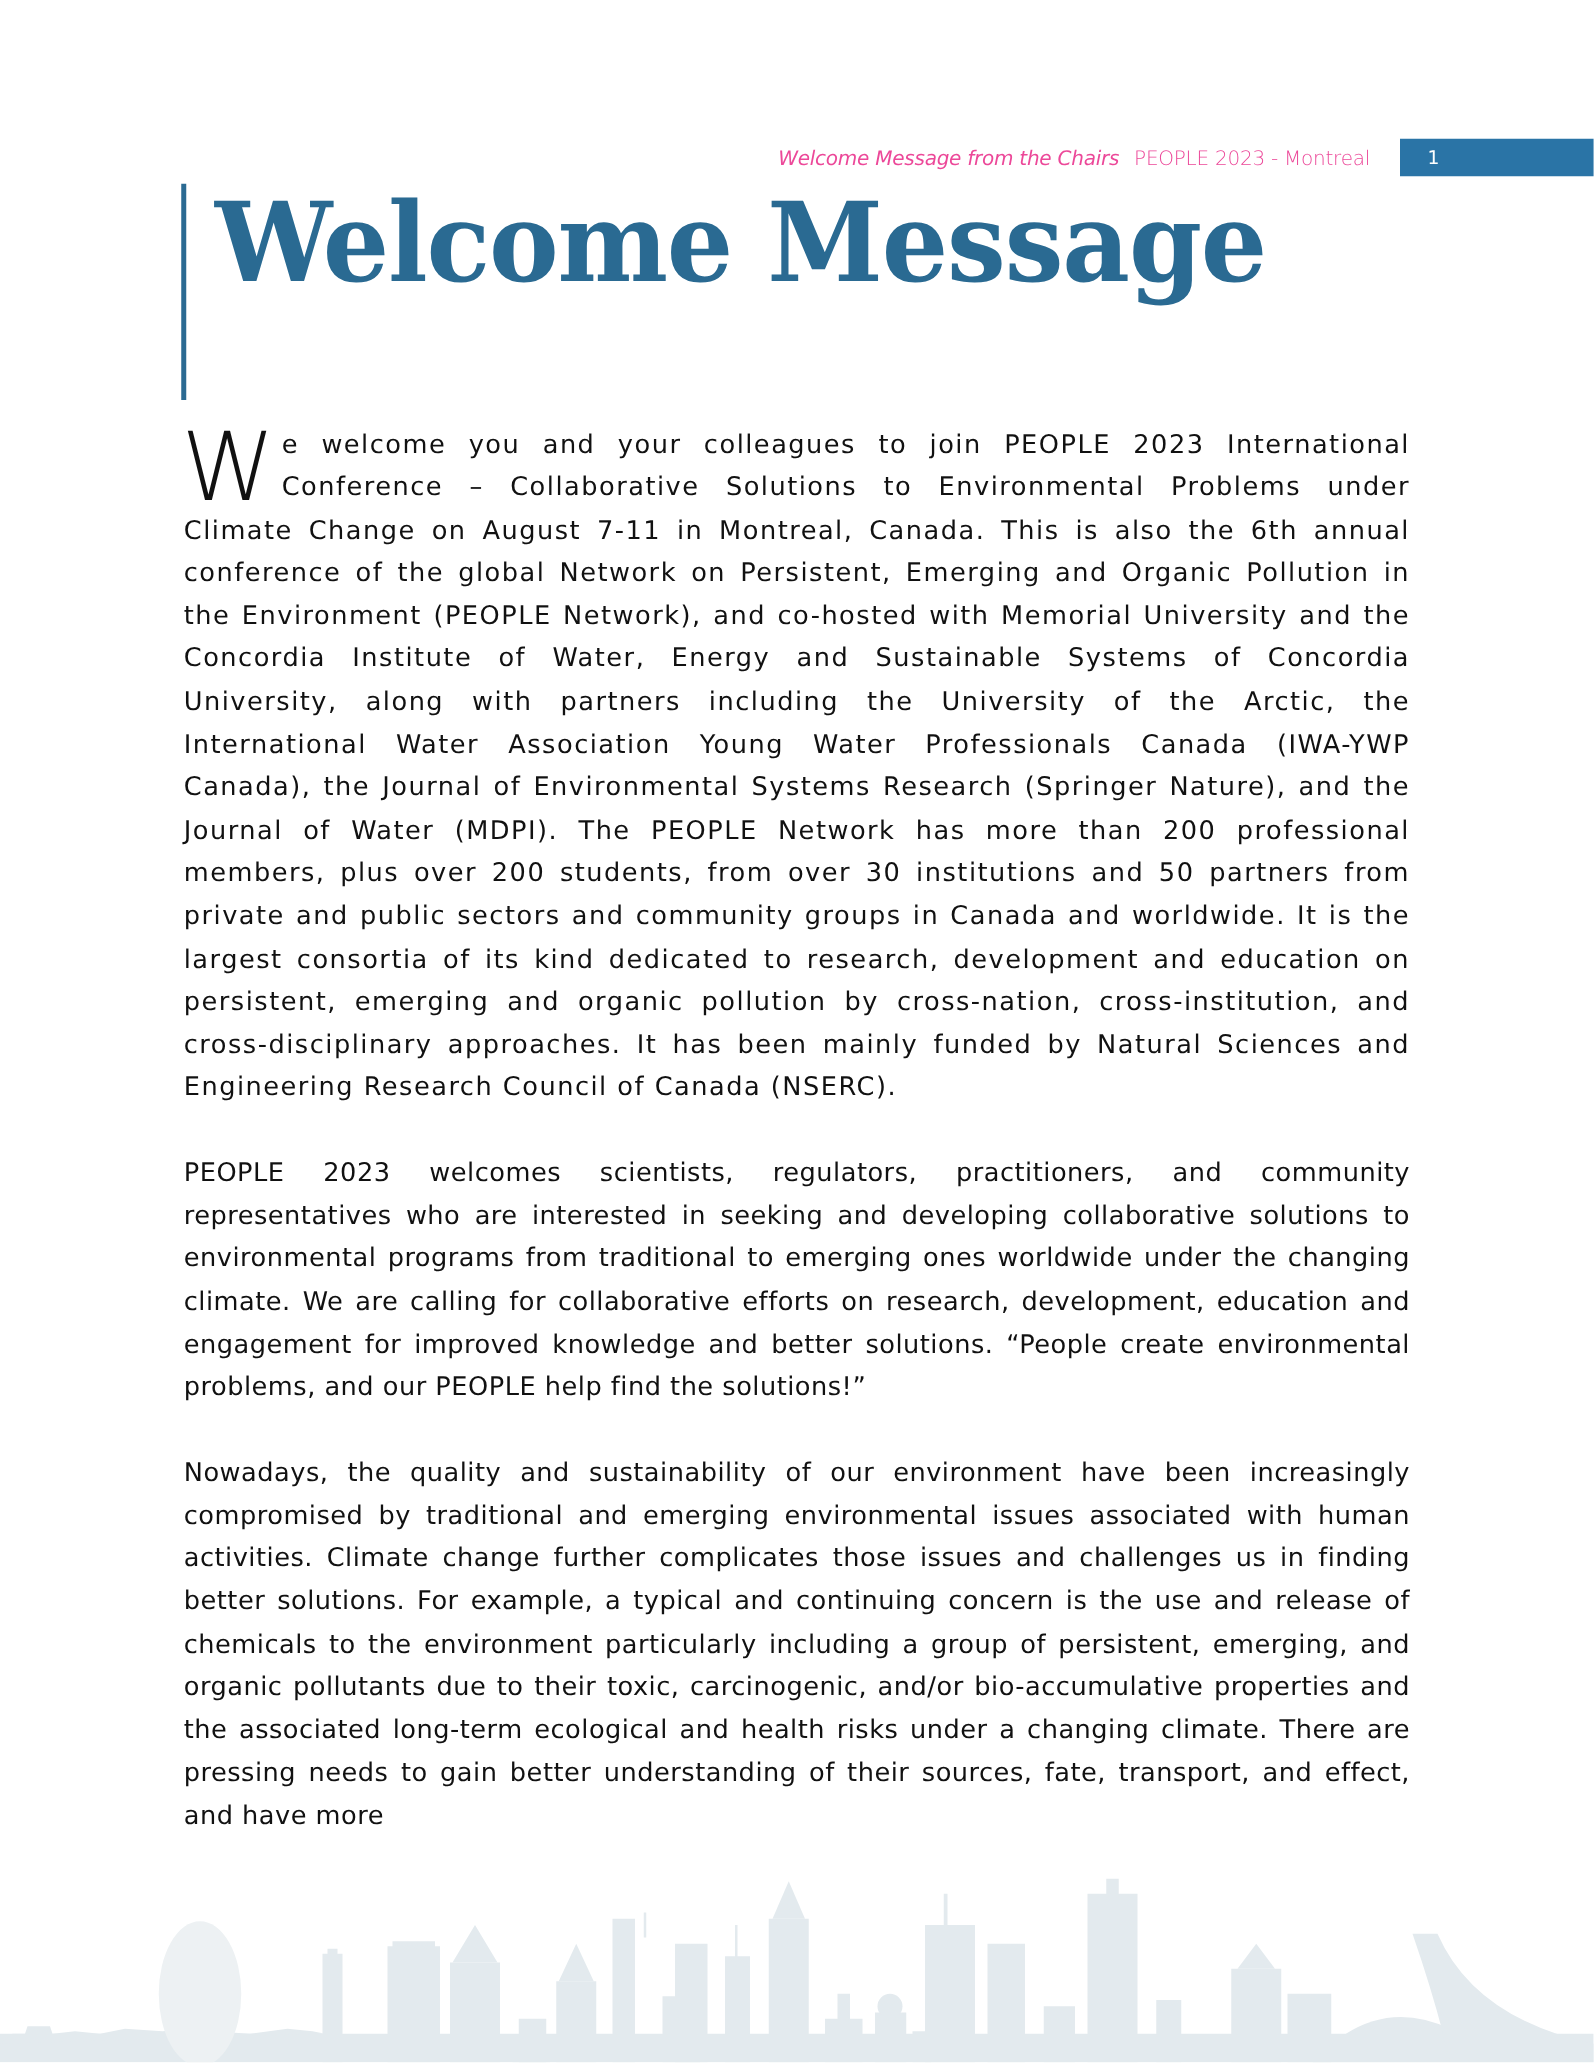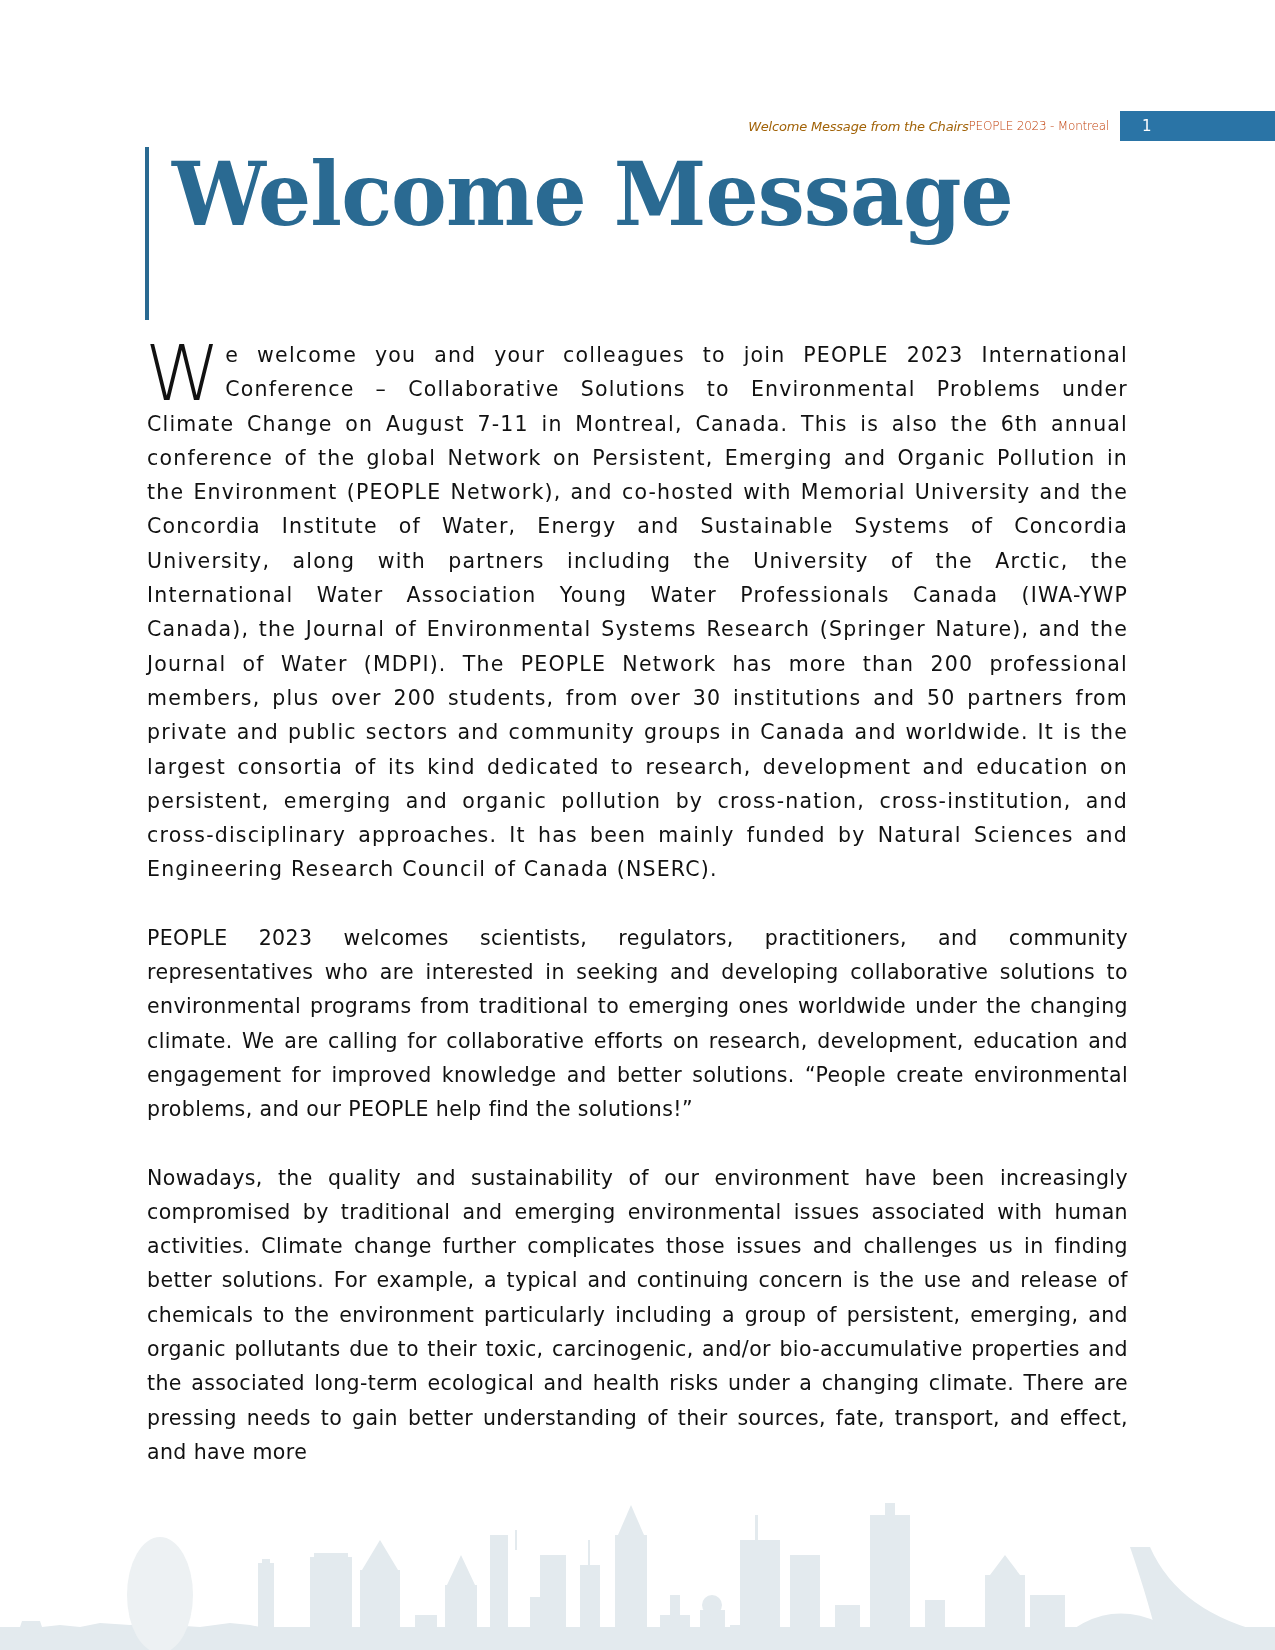--- a/index.html
+++ b/index.html
@@ -8,25 +8,25 @@
     background: #ffffff;
     font-family: "Liberation Sans", "DejaVu Sans", sans-serif;
     color: #1a1a1a;
   }
   .header {
     position: absolute; top: 110px; right: 0; height: 32px;
     display: flex; align-items: center;
   }
   .header .section-title {
     font-family: "DejaVu Sans", sans-serif; font-style: italic;
-    font-size: 13px; color: #a16207; letter-spacing: -0.2px;
+    font-size: 16px; color: #ec4899; margin-right: 12px; letter-spacing: -0.2px;
   }
   .header .conf-name {
     font-family: "DejaVu Sans", sans-serif; font-weight: 300;
-    font-size: 12px; color: #c2410c; margin-right: 11px; letter-spacing: -0.2px;
+    font-size: 16px; color: #ec4899; margin-right: 24px; letter-spacing: -0.2px;
   }
   .header .page-tab {
     width: 155px; height: 30px; background: #2a74a6;
     color: #fff; font-family: "DejaVu Sans", sans-serif; font-size: 15px;
     display: flex; align-items: center; padding-left: 22px; box-sizing: border-box;
   }
   .title-bar {
     position: absolute; left: 145px; top: 147px; width: 4px; height: 173px;
     background: #2a6a92;
   }

